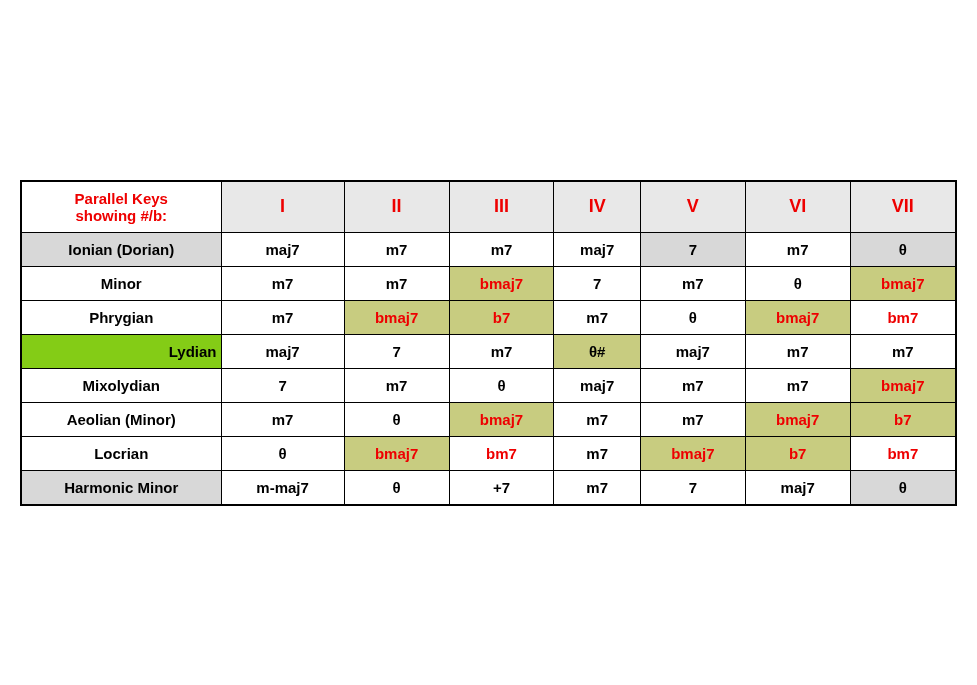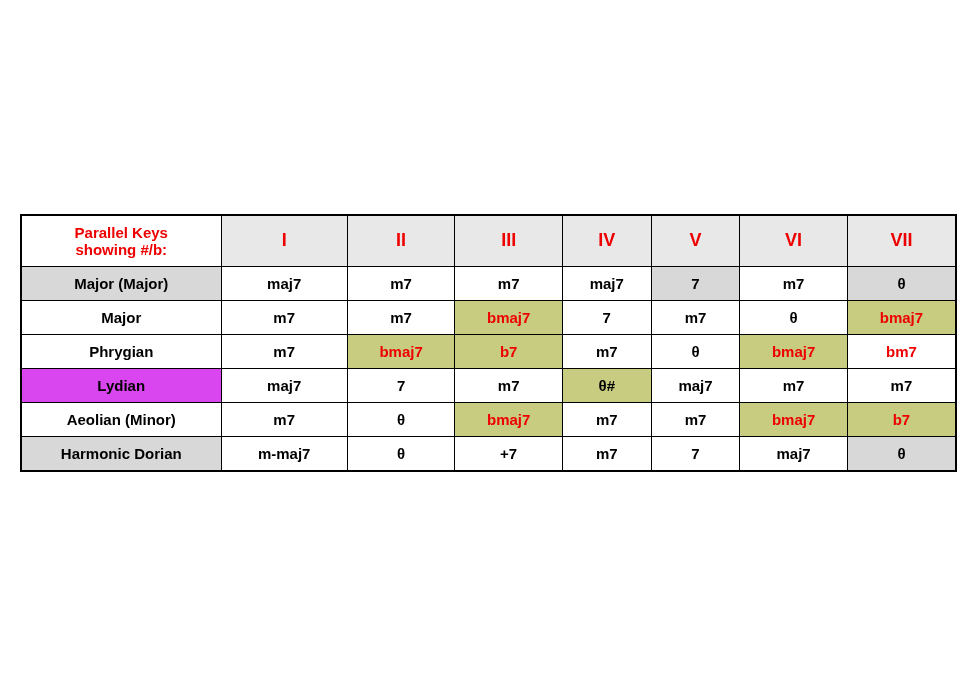--- a/index.html
+++ b/index.html
@@ -67,71 +67,91 @@
         <td class="header-col">II</td>
         <td class="header-col">III</td>
         <td class="header-col">IV</td>
         <td class="header-col">V</td>
         <td class="header-col">VI</td>
         <td class="header-col">VII</td>
       </tr>
     </thead>
     <tbody id="table-body">
     <tr>
-          <td class="row-label">Major (Major)</td>
+          <td class="row-label">Ionian (Dorian)</td>
           <td style="background: rgb(255, 255, 255); color: rgb(0, 0, 0);">maj7</td>
           <td style="background: rgb(255, 255, 255); color: rgb(0, 0, 0);">m7</td>
           <td style="background: rgb(255, 255, 255); color: rgb(0, 0, 0);">m7</td>
           <td style="background: rgb(255, 255, 255); color: rgb(0, 0, 0);">maj7</td>
           <td style="background: rgb(216, 216, 216); color: rgb(0, 0, 0);">7</td>
           <td style="background: rgb(255, 255, 255); color: rgb(0, 0, 0);">m7</td>
           <td style="background: rgb(216, 216, 216); color: rgb(0, 0, 0);">θ</td>
         </tr>
         <tr>
-          <td style="background: rgb(255, 255, 255); font-weight: bold; font-size: 15px;">Major</td>
+          <td style="background: rgb(255, 255, 255); font-weight: bold; font-size: 15px;">Minor</td>
           <td style="background: rgb(255, 255, 255); color: rgb(0, 0, 0);">m7</td>
           <td style="background: rgb(255, 255, 255); color: rgb(0, 0, 0);">m7</td>
           <td style="background: rgb(200, 204, 128);"><span style="color:#e00">b</span><span style="color:#e00">maj7</span></td>
           <td style="background: rgb(255, 255, 255); color: rgb(0, 0, 0);">7</td>
           <td style="background: rgb(255, 255, 255); color: rgb(0, 0, 0);">m7</td>
           <td style="background: rgb(255, 255, 255); color: rgb(0, 0, 0);">θ</td>
           <td style="background: rgb(200, 204, 128);"><span style="color:#e00">b</span><span style="color:#e00">maj7</span></td>
         </tr>
         <tr>
           <td style="background: rgb(255, 255, 255); font-weight: bold; font-size: 15px; text-align: center;">Phrygian</td>
           <td style="background: rgb(255, 255, 255); color: rgb(0, 0, 0);">m7</td>
           <td style="background: rgb(200, 204, 128);"><span style="color:#e00">b</span><span style="color:#e00">maj7</span></td>
           <td style="background: rgb(200, 204, 128);"><span style="color:#e00">b</span><span style="color:#e00">7</span></td>
           <td style="background: rgb(255, 255, 255); color: rgb(0, 0, 0);">m7</td>
           <td style="background: rgb(255, 255, 255); color: rgb(0, 0, 0);">θ</td>
           <td style="background: rgb(200, 204, 128);"><span style="color:#e00">b</span><span style="color:#e00">maj7</span></td>
           <td style="background: rgb(255, 255, 255);"><span style="color:#e00">b</span><span style="color:#e00">m7</span></td>
         </tr>
         <tr>
-          <td style="background: #d946ef; font-weight: bold; font-size: 15px;">Lydian</td>
+          <td style="background: #84cc16; font-weight: bold; font-size: 15px; text-align: right;">Lydian</td>
           <td style="background: rgb(255, 255, 255); color: rgb(0, 0, 0);">maj7</td>
           <td style="background: rgb(255, 255, 255); color: rgb(0, 0, 0);">7</td>
           <td style="background: rgb(255, 255, 255); color: rgb(0, 0, 0);">m7</td>
           <td style="background: rgb(200, 204, 128); color: rgb(0, 0, 0);">θ#</td>
           <td style="background: rgb(255, 255, 255); color: rgb(0, 0, 0);">maj7</td>
           <td style="background: rgb(255, 255, 255); color: rgb(0, 0, 0);">m7</td>
           <td style="background: rgb(255, 255, 255); color: rgb(0, 0, 0);">m7</td>
+        </tr>
+        <tr>
+          <td style="background: rgb(255, 255, 255); font-weight: bold; font-size: 15px;">Mixolydian</td>
+          <td style="background: rgb(255, 255, 255); color: rgb(0, 0, 0);">7</td>
+          <td style="background: rgb(255, 255, 255); color: rgb(0, 0, 0);">m7</td>
+          <td style="background: rgb(255, 255, 255); color: rgb(0, 0, 0);">θ</td>
+          <td style="background: rgb(255, 255, 255); color: rgb(0, 0, 0);">maj7</td>
+          <td style="background: rgb(255, 255, 255); color: rgb(0, 0, 0);">m7</td>
+          <td style="background: rgb(255, 255, 255); color: rgb(0, 0, 0);">m7</td>
+          <td style="background: rgb(200, 204, 128);"><span style="color:#e00">b</span><span style="color:#e00">maj7</span></td>
         </tr>
         <tr>
           <td style="background: rgb(255, 255, 255); font-weight: bold; font-size: 15px;">Aeolian (Minor)</td>
           <td style="background: rgb(255, 255, 255); color: rgb(0, 0, 0);">m7</td>
           <td style="background: rgb(255, 255, 255); color: rgb(0, 0, 0);">θ</td>
           <td style="background: rgb(200, 204, 128);"><span style="color:#e00">b</span><span style="color:#e00">maj7</span></td>
           <td style="background: rgb(255, 255, 255); color: rgb(0, 0, 0);">m7</td>
           <td style="background: rgb(255, 255, 255); color: rgb(0, 0, 0);">m7</td>
           <td style="background: rgb(200, 204, 128);"><span style="color:#e00">b</span><span style="color:#e00">maj7</span></td>
           <td style="background: rgb(200, 204, 128);"><span style="color:#e00">b</span><span style="color:#e00">7</span></td>
         </tr>
         <tr>
-          <td class="row-label">Harmonic Dorian</td>
+          <td style="background: rgb(255, 255, 255); font-weight: bold; font-size: 15px;">Locrian</td>
+          <td style="background: rgb(255, 255, 255); color: rgb(0, 0, 0);">θ</td>
+          <td style="background: rgb(200, 204, 128);"><span style="color:#e00">b</span><span style="color:#e00">maj7</span></td>
+          <td style="background: rgb(255, 255, 255);"><span style="color:#e00">b</span><span style="color:#e00">m7</span></td>
+          <td style="background: rgb(255, 255, 255); color: rgb(0, 0, 0);">m7</td>
+          <td style="background: rgb(200, 204, 128);"><span style="color:#e00">b</span><span style="color:#e00">maj7</span></td>
+          <td style="background: rgb(200, 204, 128);"><span style="color:#e00">b</span><span style="color:#e00">7</span></td>
+          <td style="background: rgb(255, 255, 255);"><span style="color:#e00">b</span><span style="color:#e00">m7</span></td>
+        </tr>
+        <tr>
+          <td class="row-label">Harmonic Minor</td>
           <td style="background: rgb(255, 255, 255); color: rgb(0, 0, 0);">m-maj7</td>
           <td style="background: rgb(255, 255, 255); color: rgb(0, 0, 0);">θ</td>
           <td style="background: rgb(255, 255, 255); color: rgb(0, 0, 0);">+7</td>
           <td style="background: rgb(255, 255, 255); color: rgb(0, 0, 0);">m7</td>
           <td style="background: rgb(255, 255, 255); color: rgb(0, 0, 0);">7</td>
           <td style="background: rgb(255, 255, 255); color: rgb(0, 0, 0);">maj7</td>
           <td style="background: rgb(216, 216, 216); color: rgb(0, 0, 0);">θ</td>
         </tr>
       </tbody>
   </table>

